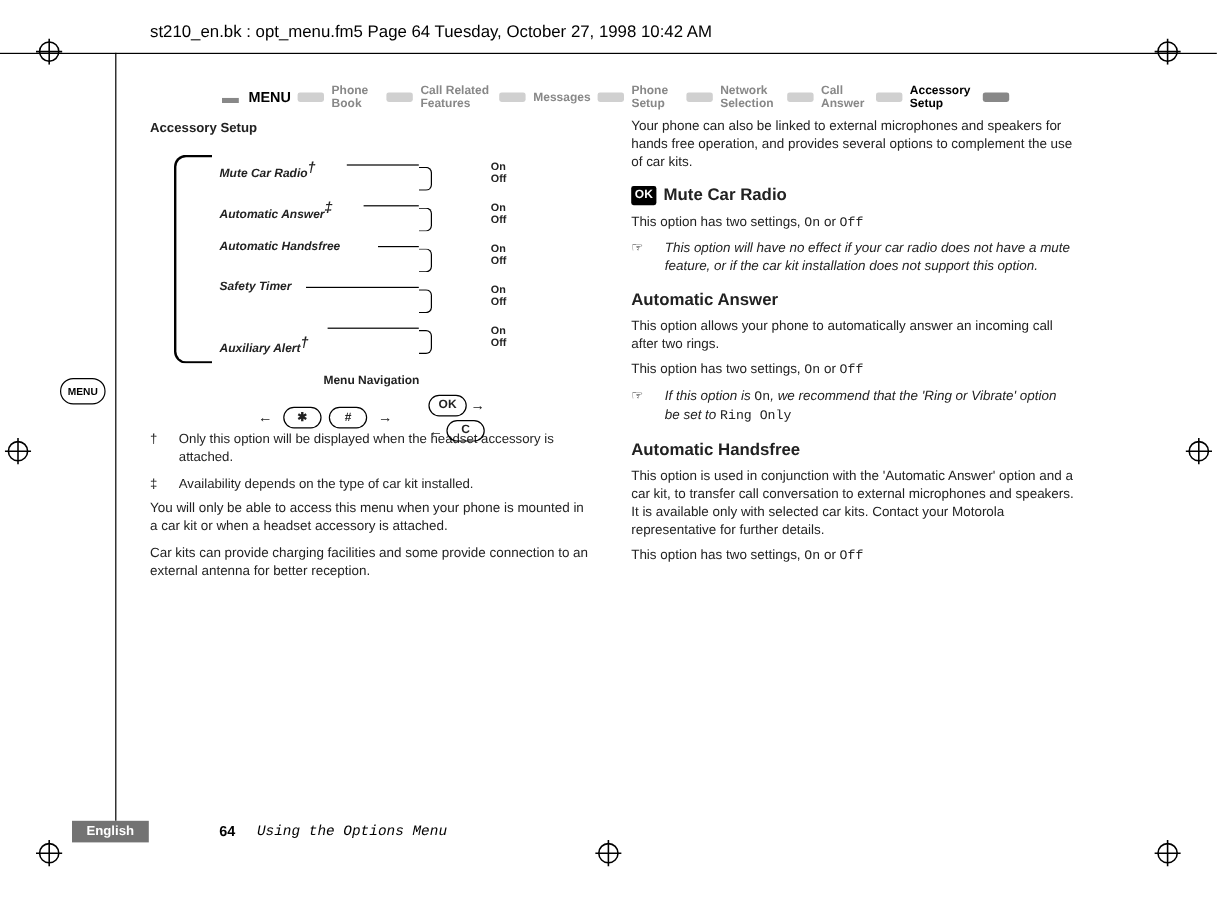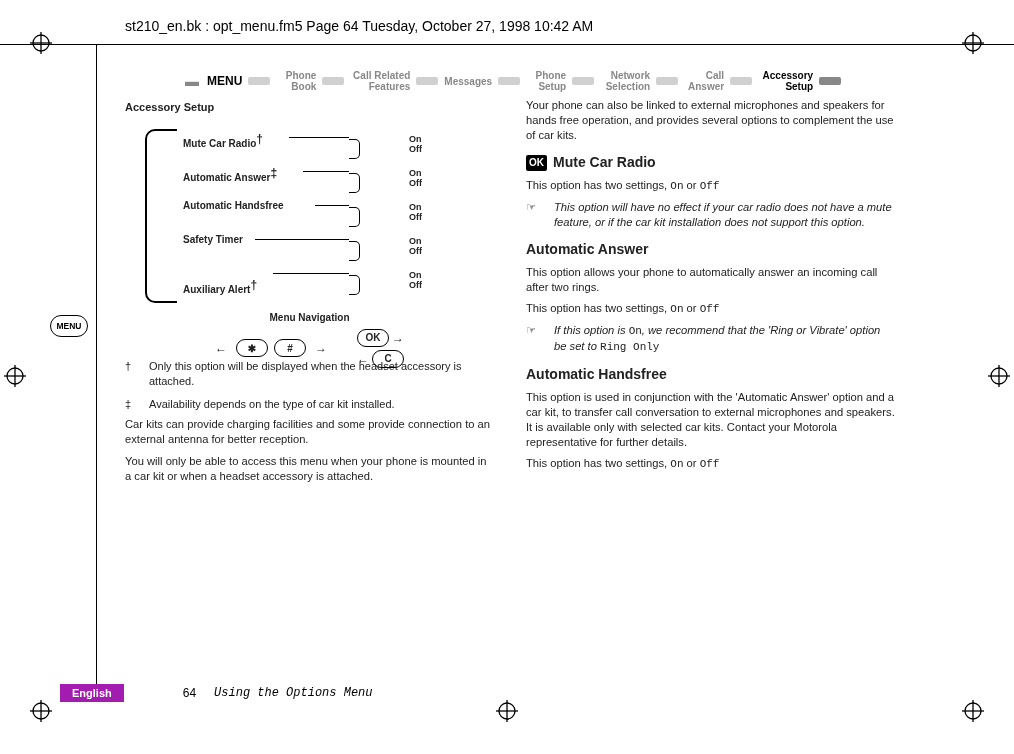--- a/index.html
+++ b/index.html
@@ -39,21 +39,21 @@
     color: #888;
     font-weight: bold;
     padding-left: 60px;
   }
   .nav-menu-label {
     color: #000;
     font-size: 12px;
     font-weight: bold;
   }
   .nav-item {
-    text-align: right;
+    text-align: left;
     line-height: 1.1;
   }
   .nav-item.active {
     color: #000;
   }
   .nav-dash {
     width: 22px;
     height: 8px;
     background: #d0d0d0;
     border-radius: 2px;
@@ -86,20 +86,21 @@
     height: 230px;
     margin-bottom: 6px;
     font-size: 10px;
     font-weight: bold;
   }
   .diagram .item-row {
     position: absolute;
     left: 58px;
     display: flex;
     align-items: center;
+    font-style: italic;
   }
   .diagram .label { white-space: nowrap; }
   .diagram .sup { font-size: 12px; vertical-align: super; }
   .diagram .onoff {
     position: absolute;
     font-size: 9px;
     font-weight: bold;
     line-height: 1.1;
     right: 72px;
   }
@@ -199,27 +200,27 @@
   .footer {
     position:absolute;
     bottom:52px;
     left:60px;
     display:flex;
     align-items:center;
     gap:18px;
     font-size:12px;
   }
   .footer .lang {
-    background:#a21caf;
+    background:#737373;
     color:#fff;
     padding:3px 12px;
     font-size:11px;
     font-weight:bold;
   }
-  .footer .pnum { font-weight:normal;padding-left:41px; }
+  .footer .pnum { font-weight:bold;padding-left:41px; }
   .footer .chap { font-style:italic; font-family:Liberation Mono, monospace; }
   .menu-key-side {
     position:absolute;
     left:50px;
     top:315px;
     width:36px;
     height:20px;
     border:1.8px solid #000;
     border-radius:12px;
     display:flex;
@@ -381,22 +382,22 @@
 
       <div class="footnote">
         <span class="sym">†</span>
         <span>Only this option will be displayed when the headset accessory is attached.</span>
       </div>
       <div class="footnote">
         <span class="sym">‡</span>
         <span>Availability depends on the type of car kit installed.</span>
       </div>
 
+      <div class="para">You will only be able to access this menu when your phone is mounted in a car kit or when a headset accessory is attached.</div>
       <div class="para">Car kits can provide charging facilities and some provide connection to an external antenna for better reception.</div>
-      <div class="para">You will only be able to access this menu when your phone is mounted in a car kit or when a headset accessory is attached.</div>
     </div>
 
     <div class="col">
       <div class="para">Your phone can also be linked to external microphones and speakers for hands free operation, and provides several options to complement the use of car kits.</div>
 
       <div class="section-h">
         <span class="ok-badge">OK</span>
         <span>Mute Car Radio</span>
       </div>
       <div class="para">

